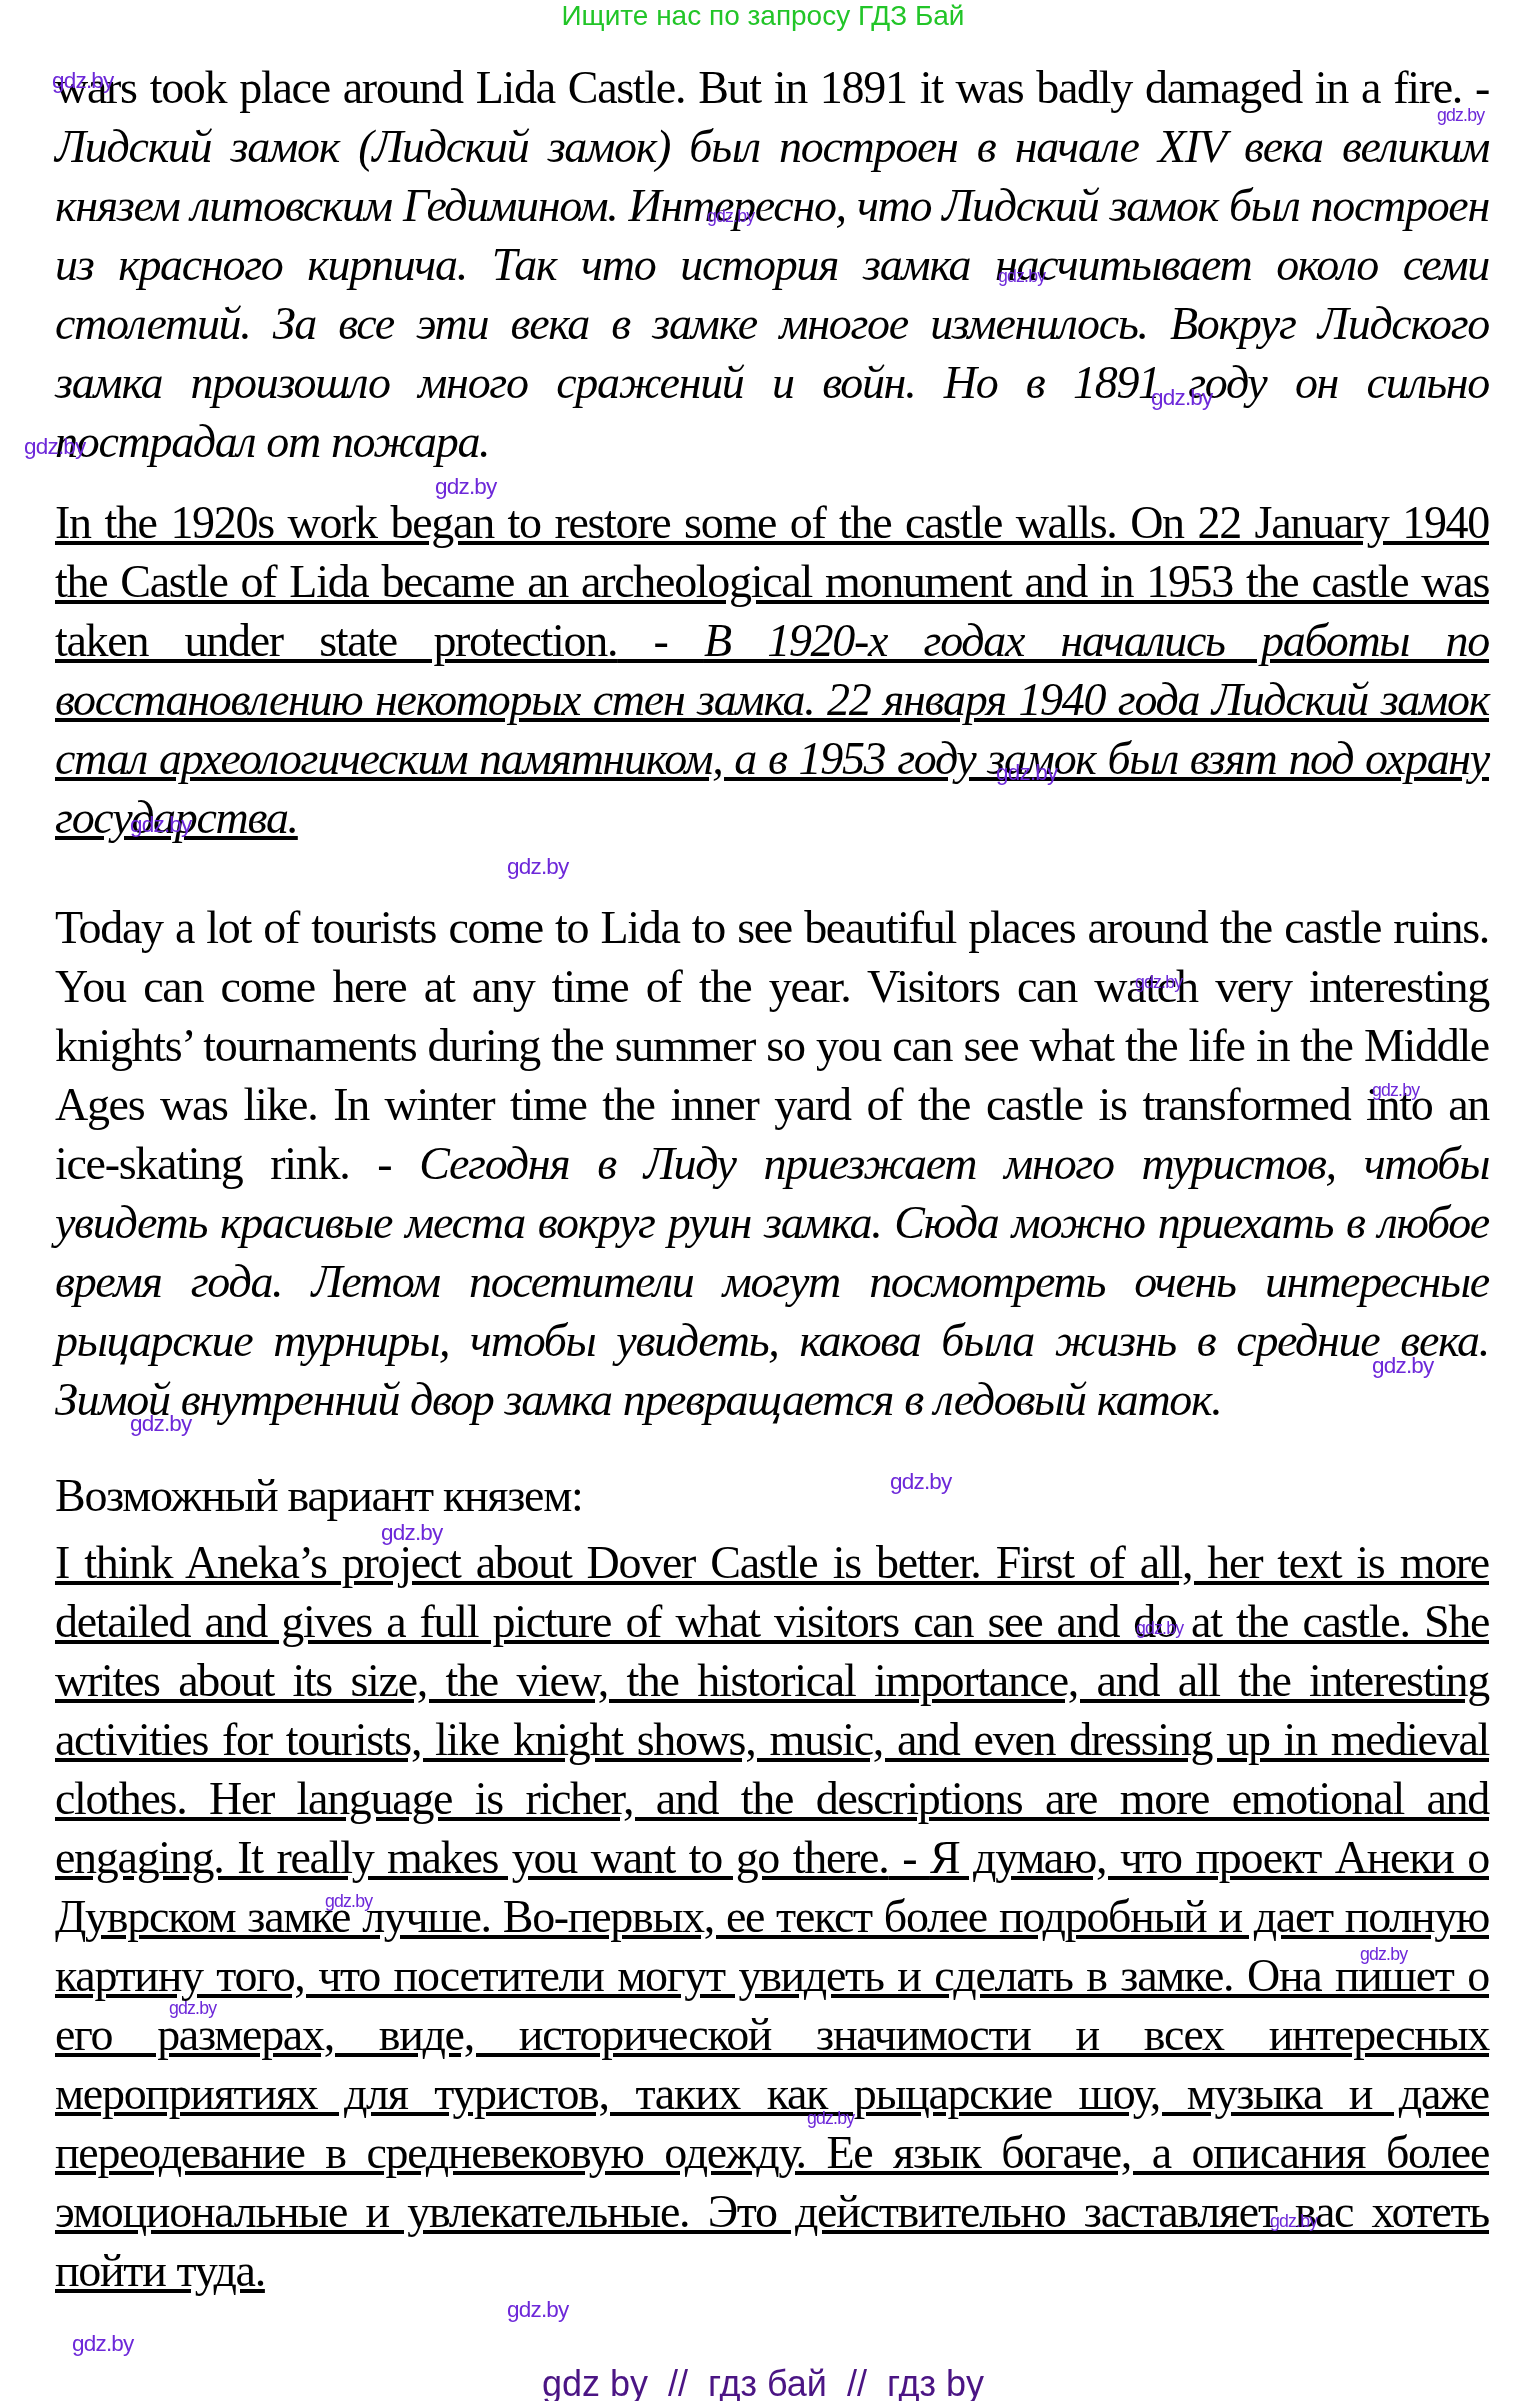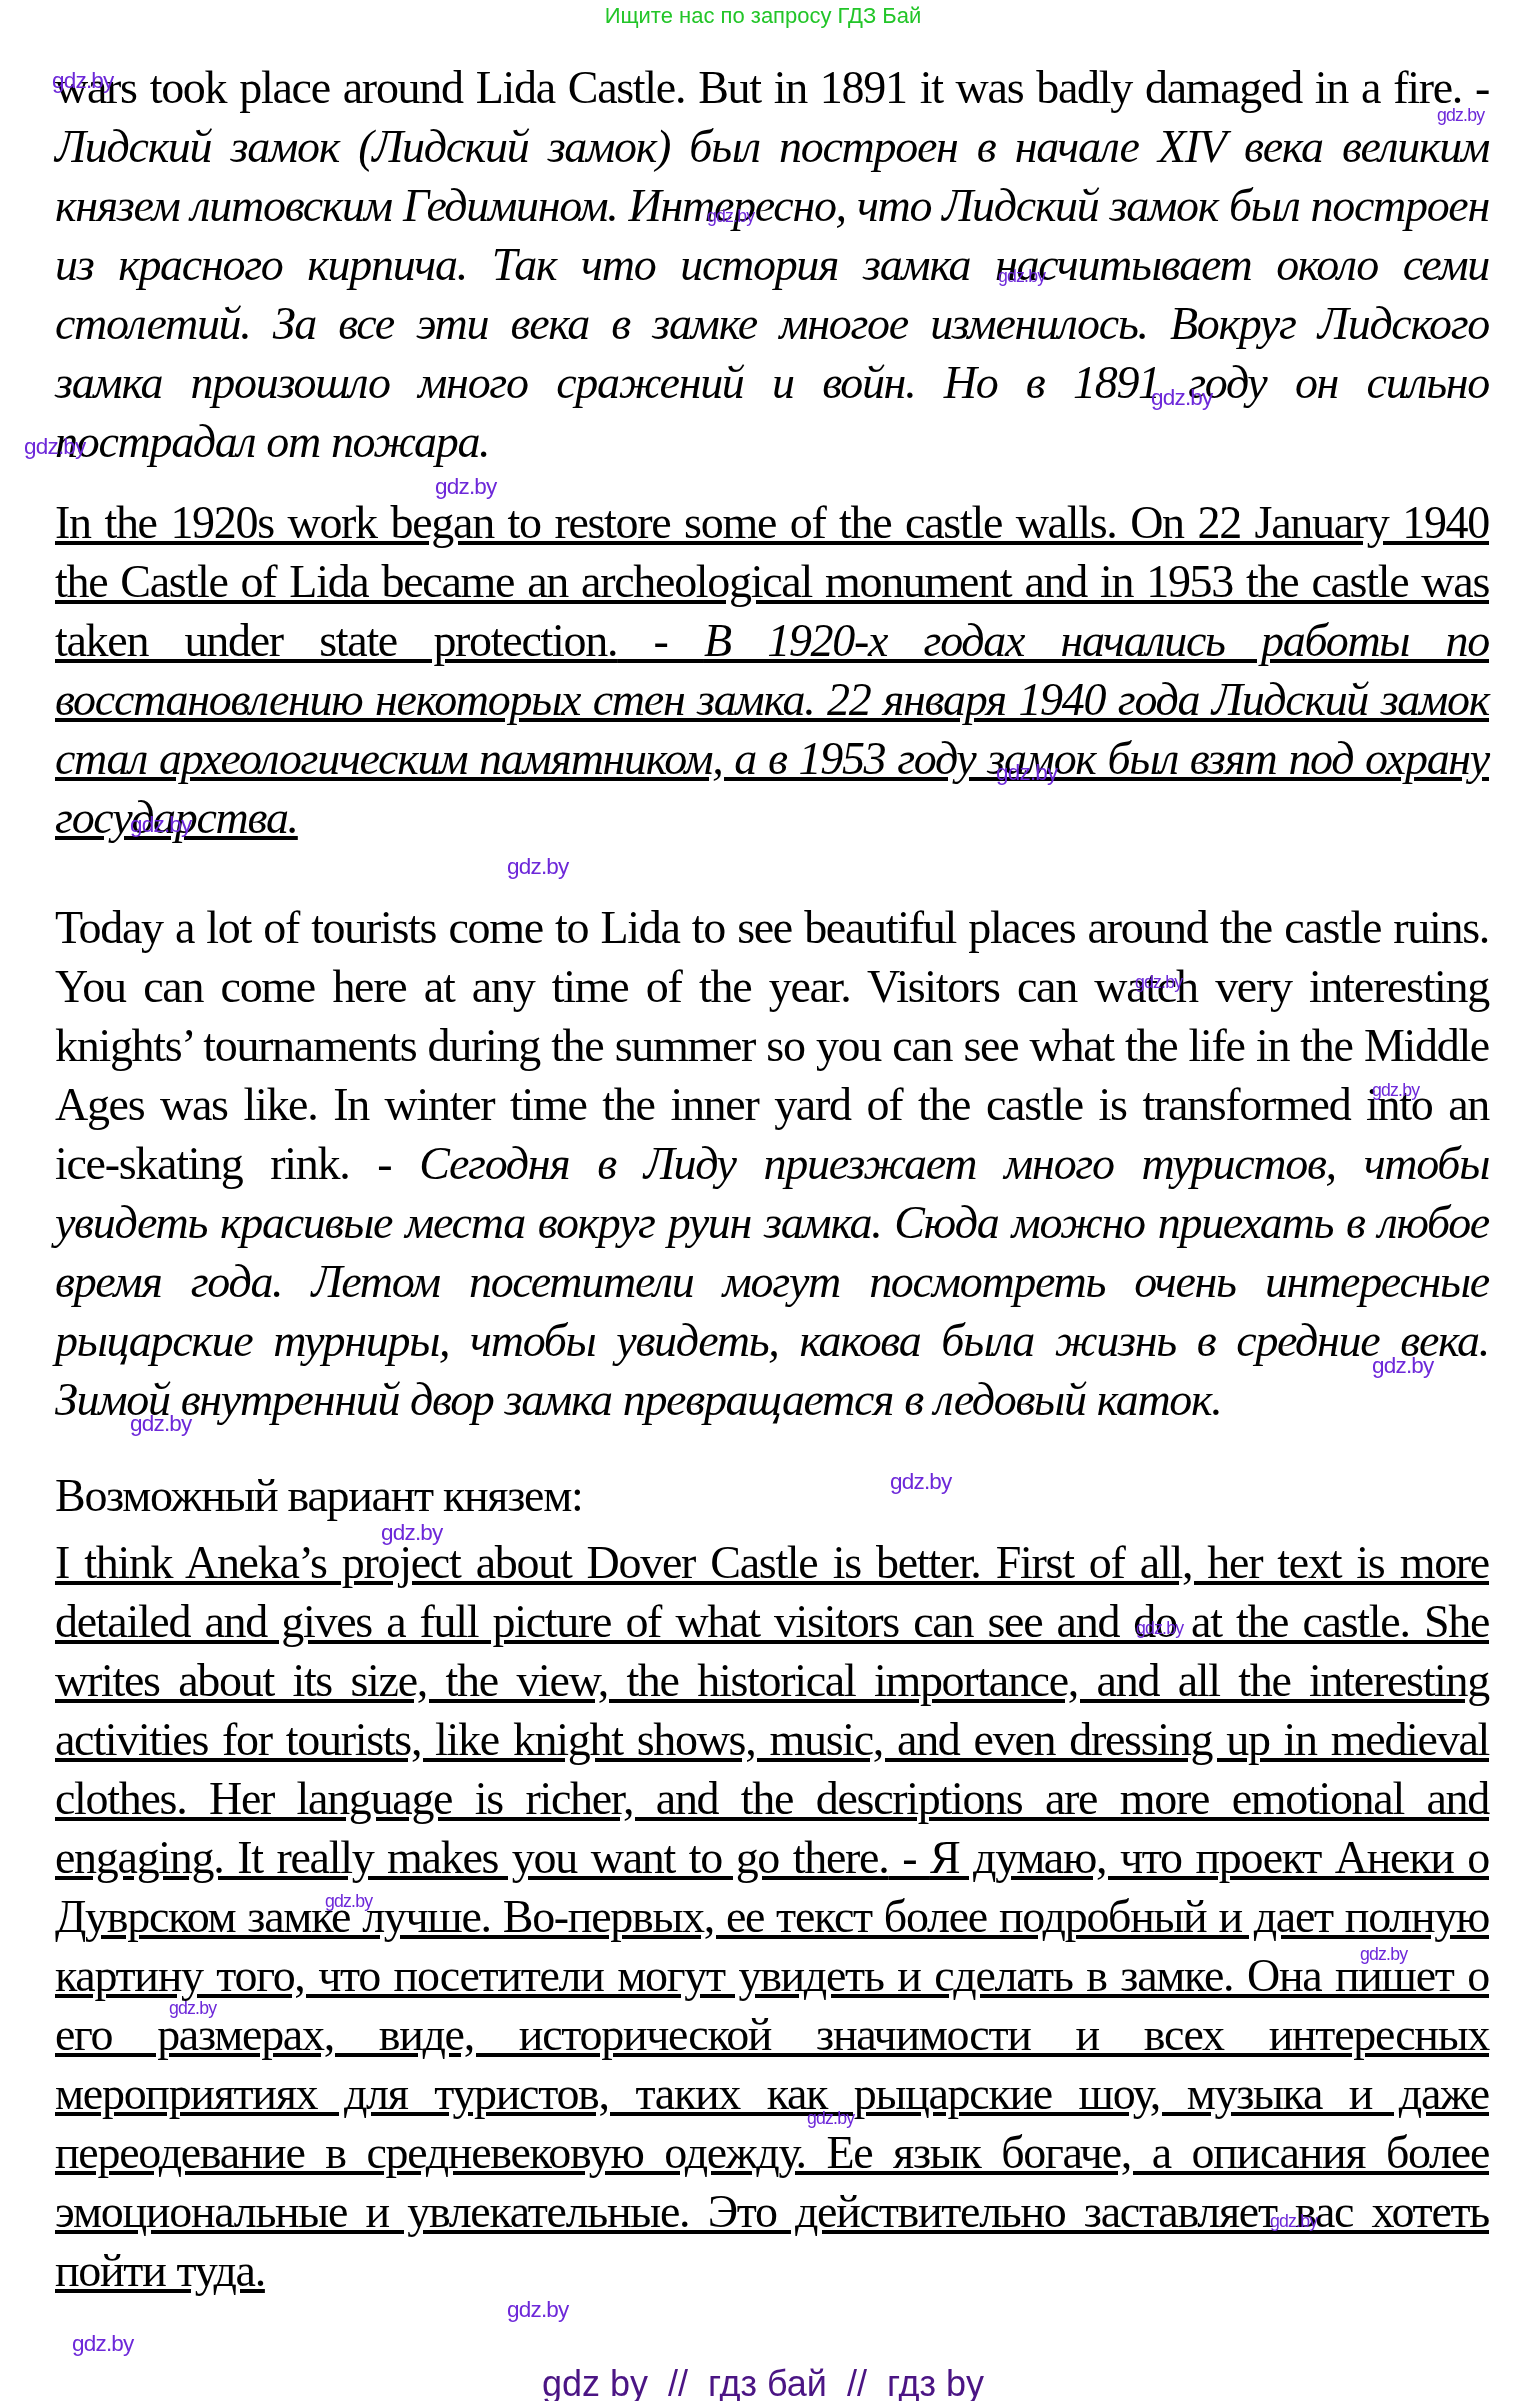--- a/index.html
+++ b/index.html
@@ -1,17 +1,17 @@
 <!DOCTYPE html>
 <html style="font-size:13px"><head>
 <meta charset="utf-8">
 <style>
   html, body { margin: 0; padding: 0; background: #ffffff; }
   body { width: 1526px; height: 2401px; position: relative; overflow: hidden; font-family: "Liberation Serif", serif; color: #000; }
-  .topbar { position: absolute; top: 0; left: 0; width: 1526px; text-align: center; font-family: "Liberation Sans", sans-serif; font-size: 22px; line-height: 32px; color: #22c528; }
+  .topbar { position: absolute; top: 0; left: 0; width: 1526px; text-align: center; font-family: "Liberation Sans", sans-serif; font-size: 28px; line-height: 32px; color: #22c528; }
   .footer { position: absolute; top: 2368px; left: 0; width: 1526px; text-align: center; font-family: "Liberation Sans", sans-serif; font-size: 36px; line-height: 32px; color: #4b1584; white-space: pre; }
   .para { position: absolute; left: 55px; width: 1434px; font-size: 46px; line-height: 59px; text-align: justify; letter-spacing: -1.3px; word-spacing: 0.8px; }
   .para .ru { font-style: italic; }
   .para .ru-plain { font-style: normal; }
   .heading { position: absolute; left: 55px; font-size: 46px; line-height: 54px; letter-spacing: -1.3px; }
   .wm { position: absolute; font-family: "Liberation Sans", sans-serif; font-size: 22.5px; line-height: 24px; color: #6d28d9; letter-spacing: -0.8px; }
   .wm.small { font-size: 17.7px; }
 </style>
 </head>
 <body>

